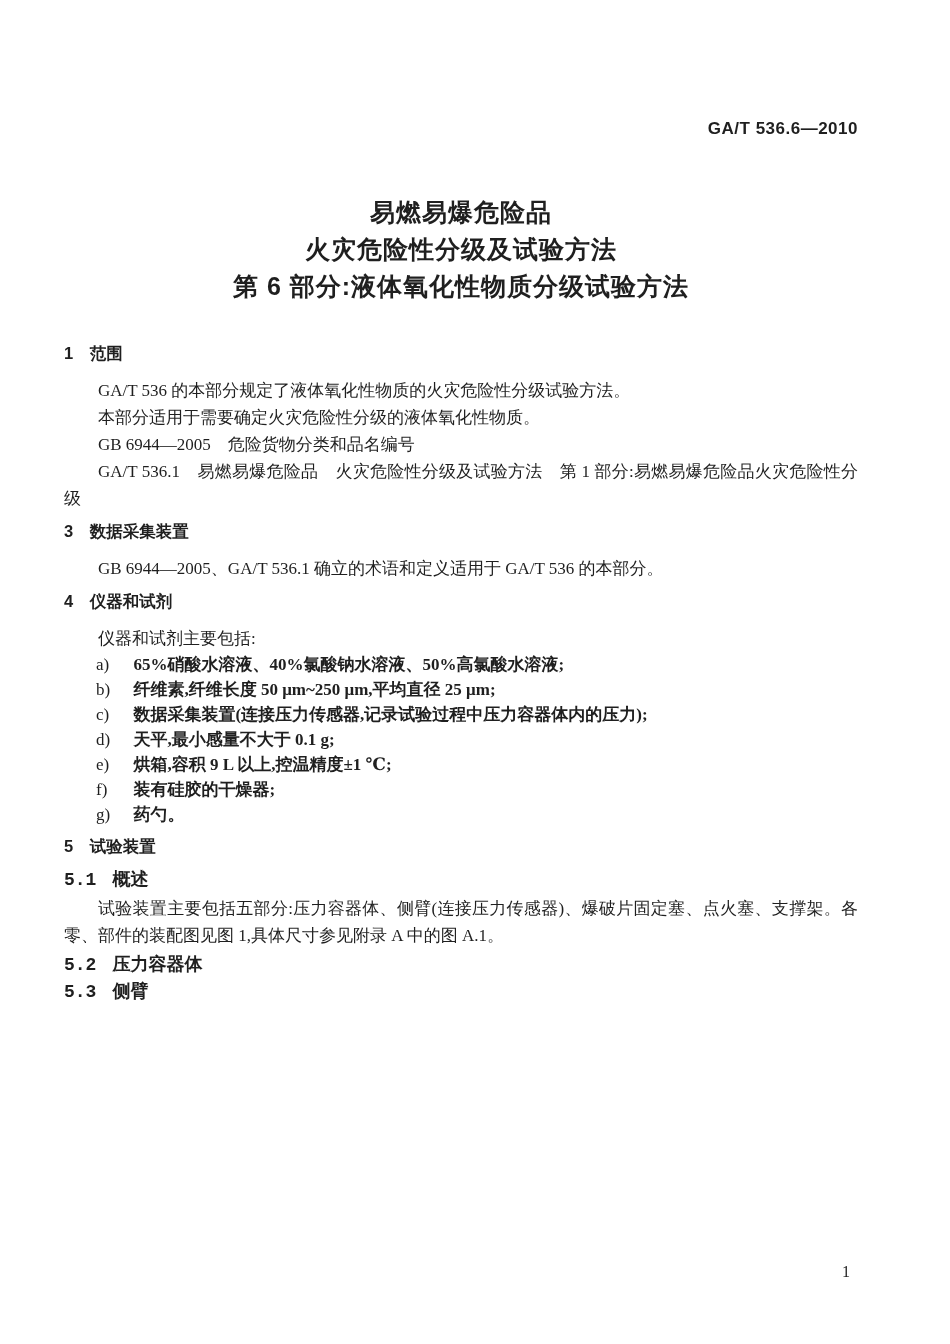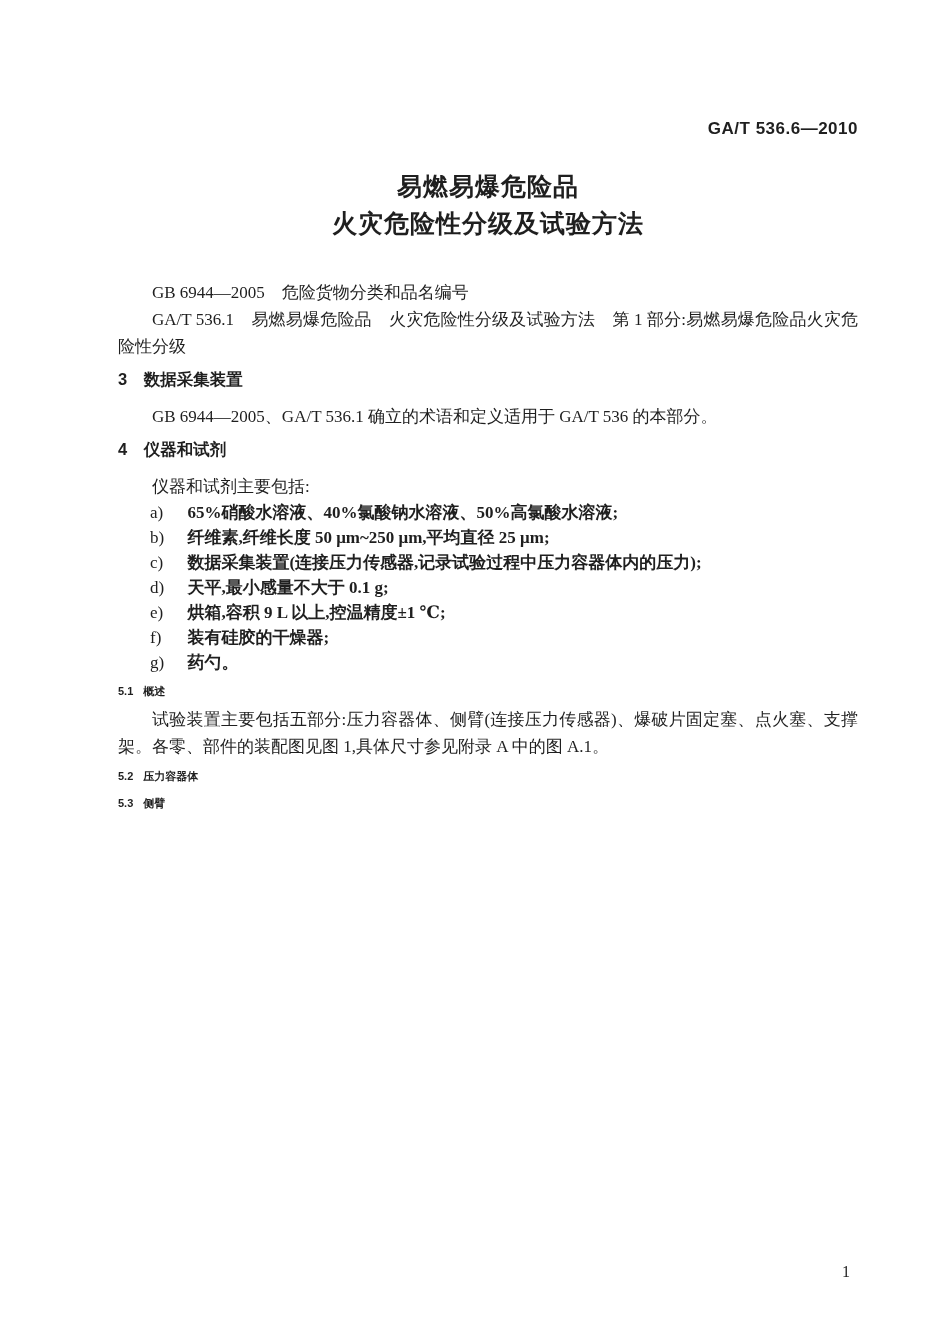--- a/index.html
+++ b/index.html
@@ -2,46 +2,46 @@
 <html><head>
 <meta charset="utf-8">
 <style>
   * { margin: 0; padding: 0; box-sizing: border-box; }
   html, body { background: #ffffff; }
   body {
     width: 950px; height: 1344px; position: relative;
     color: #1f1f1f;
     font-family: "Liberation Serif", "DejaVu Serif", serif;
   }
-  .page { position: absolute; inset: 0; padding: 118px 92px 0 118px; overflow: hidden; }
+  .page { position: absolute; inset: 0; padding: 118px 92px 0 64px; overflow: hidden; }
 
   .doc-header {
     font-family: "Liberation Sans", "DejaVu Sans", sans-serif;
     font-weight: 700; font-size: 17px; text-align: right;
     letter-spacing: 0.5px; line-height: 22px;
   }
 
   .doc-title {
-    margin-top: 28px; margin-bottom: 37px;
+    margin-top: 54px; margin-bottom: 37px;
     text-align: center;
     font-family: "Liberation Sans", "DejaVu Sans", sans-serif;
     font-weight: 700; font-size: 25px; line-height: 37px;
     letter-spacing: 1px;
   }
 
   .sec-heading {
     font-family: "Liberation Sans", "DejaVu Sans", sans-serif;
     font-weight: 700; font-size: 16.5px; line-height: 23px;
     margin: 8px 0 12px 0;
   }
   .sec-heading .sec-num { display: inline-block; margin-right: 1em; }
 
   .sub-heading {
-    font-family: Liberation Sans, sans-serif;
-    font-weight: 700; font-size: 11px; line-height: 21px;
+    font-family: Liberation Mono, monospace;
+    font-weight: 700; font-size: 18px; line-height: 21px;
     margin: 6px 0 4px 0;
   }
   .sub-heading .sec-num { display: inline-block; margin-right: 0.9em; }
 
   .body-p {
     font-size: 17px; line-height: 27px;
     text-align: justify;
   }
   .indent { text-indent: 2em; }
 
@@ -58,22 +58,30 @@
 </head>
 <body>
 
 <div class="page">
 
   <div class="doc-header">GA/T 536.6—2010</div>
 
   <div class="doc-title">
     <div>易燃易爆危险品</div>
     <div>火灾危险性分级及试验方法</div>
+    <div>第 6 部分:液体氧化性物质分级试验方法</div>
   </div>
 
+  <div class="section">
+    <h2 class="sec-heading">
+      <span class="sec-num">1</span><span>范围</span>
+    </h2>
+    <p class="body-p indent">GA/T 536 的本部分规定了液体氧化性物质的火灾危险性分级试验方法。</p>
+    <p class="body-p indent">本部分适用于需要确定火灾危险性分级的液体氧化性物质。</p>
+  </div>
 
   <div class="section">
     <p class="body-p indent">GB 6944—2005　危险货物分类和品名编号</p>
     <p class="body-p indent">GA/T 536.1　易燃易爆危险品　火灾危险性分级及试验方法　第 1 部分:易燃易爆危险品火灾危险性分级</p>
   </div>
 
   <div class="section">
     <h2 class="sec-heading">
       <span class="sec-num">3</span><span>数据采集装置</span>
     </h2>
@@ -111,20 +119,23 @@
           <span class="li-text">装有硅胶的干燥器;</span>
       </div>
       <div class="list-item">
         <span class="li-label">g)</span>
           <span class="li-text">药勺。</span>
       </div>
     </div>
   </div>
 
   <div class="section">
+    <h2 class="sec-heading">
+      <span class="sec-num">5</span><span>试验装置</span>
+    </h2>
 
     <h3 class="sub-heading">
       <span class="sec-num">5.1</span><span>概述</span>
     </h3>
     <p class="body-p indent">试验装置主要包括五部分:压力容器体、侧臂(连接压力传感器)、爆破片固定塞、点火塞、支撑架。各零、部件的装配图见图 1,具体尺寸参见附录 A 中的图 A.1。</p>
 
     <h3 class="sub-heading">
       <span class="sec-num">5.2</span><span>压力容器体</span>
     </h3>
 

